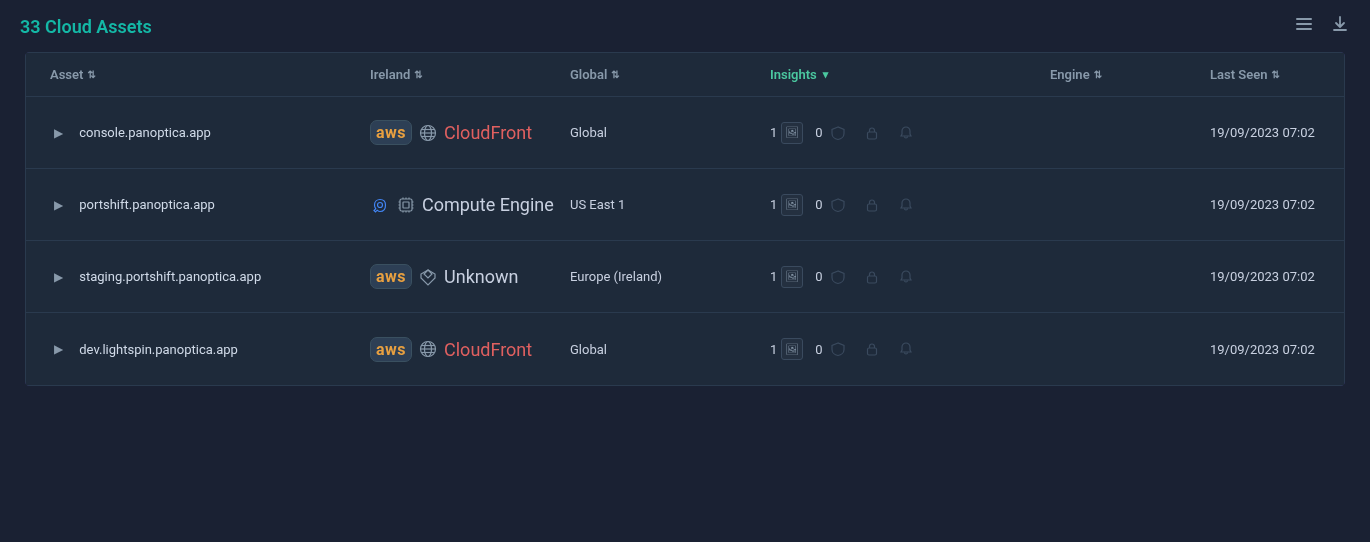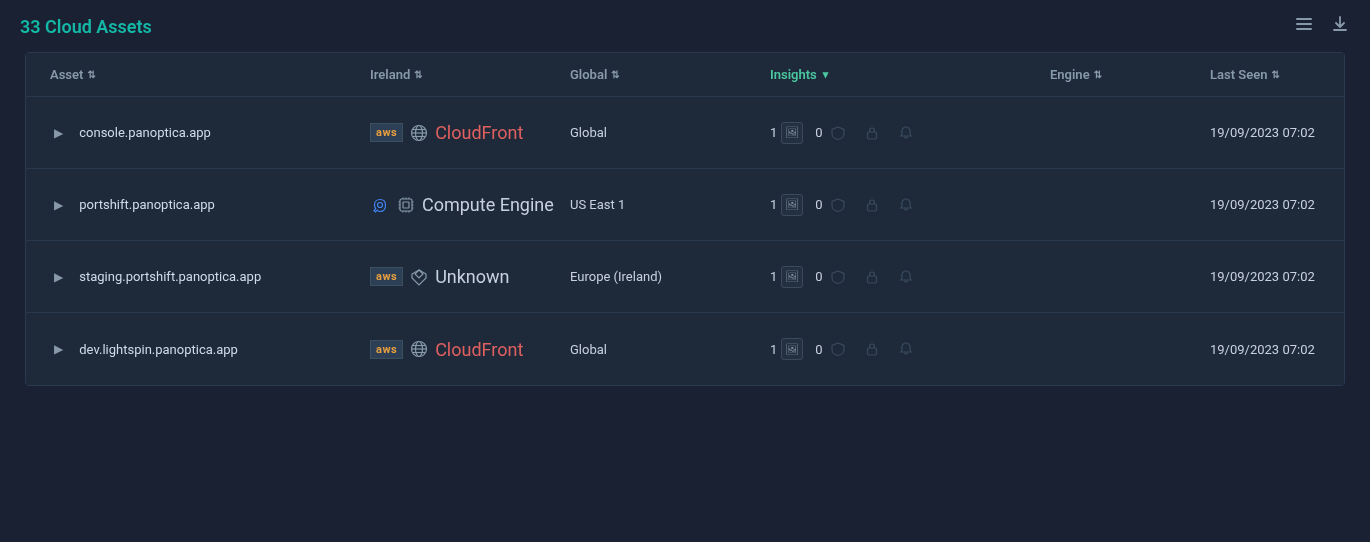--- a/index.html
+++ b/index.html
@@ -119,23 +119,23 @@
 
     .service-cell {
       display: flex;
       align-items: center;
       gap: 6px;
     }
 
     .aws-badge {
       background-color: #2d3f55;
       border: 1px solid #3a5060;
-      border-radius: 0;
+      border-radius: 7px;
       padding: 2px 5px;
-      font-size: 11px;
+      font-size: 16px;
       font-weight: 700;
       color: #e8a040;
       letter-spacing: 0.5px;
     }
 
     .service-icon {
       width: 20px;
       height: 20px;
       display: flex;
       align-items: center;

